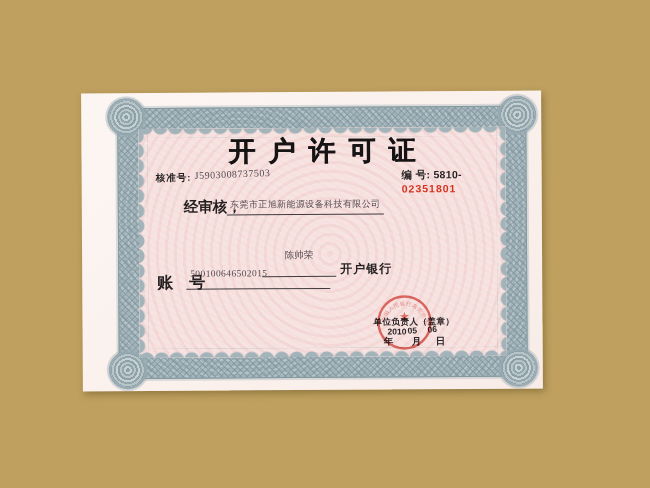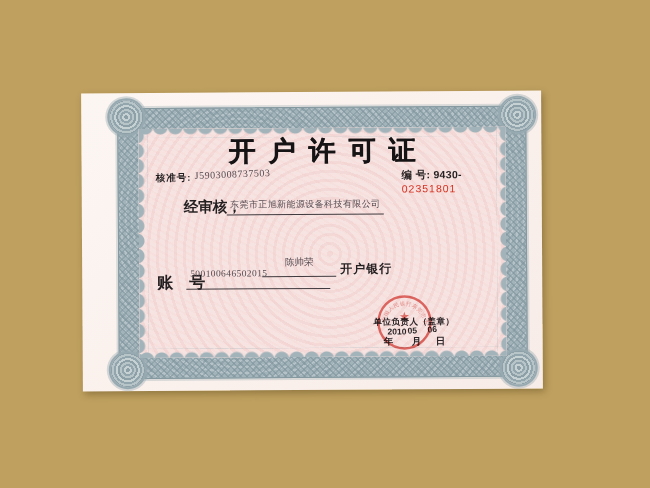--- a/index.html
+++ b/index.html
@@ -68,32 +68,32 @@
   .typed{
     font-family:"Liberation Serif","DejaVu Serif",serif;
     color:#554a50;
   }
   .uline{border-bottom:1px solid #413a3e;text-align:center;}
   .abs{position:absolute;}
 
   .row1-applbl{left:17px;top:43px;font-size:9.5px;letter-spacing:1px;}
   .row1-appval{left:56px;top:40px;font-size:10px;transform:rotate(-2deg);letter-spacing:.5px;}
   .row1-serial{left:263px;top:41px;font-size:10.5px;font-weight:700;color:#241f20;letter-spacing:.3px;}
-  .serial-red{color:#d6301f;font-weight:400;letter-spacing:1px;text-align:center;}
+  .serial-red{color:#d6301f;font-weight:700;letter-spacing:1px;text-align:center;}
 
   .row2{left:0;top:68px;width:100%;height:22px;}
   .row2-pre{position:absolute;left:45px;bottom:2px;font-size:14.5px;text-align:center;}
   .row2-company{position:absolute;left:88px;bottom:3px;width:157px;font-size:9px;padding-bottom:3px;letter-spacing:.4px;}
   .row2-suf{position:absolute;left:247px;bottom:2px;font-size:14.5px;letter-spacing:.5px;}
 
   .row3{left:9px;top:96px;font-size:15.5px;letter-spacing:1.2px;}
 
   .row4{left:0;top:131px;width:100%;height:22px;}
   .row4-lbl{position:absolute;left:15px;bottom:3px;font-size:11.5px;letter-spacing:.2px;}
-  .row4-name{position:absolute;left:123px;bottom:4px;width:74px;font-size:9.5px;padding-bottom:7px;}
+  .row4-name{position:absolute;left:123px;bottom:4px;width:74px;font-size:9.5px;padding-bottom:14px;}
   .row4-banklbl{position:absolute;left:201px;bottom:3px;font-size:12px;letter-spacing:1px;margin-top:20px;}
   .row4-bank{position:absolute;left:241px;bottom:4px;width:128px;font-size:9px;padding-bottom:2px;}
 
   .row5{left:0;top:159px;width:100%;height:22px;}
   .row5-lbl{position:absolute;left:18px;bottom:16px;font-size:16px;text-align:right;}
   .row5-val{position:absolute;left:47px;bottom:20px;width:140px;font-size:9.5px;text-align:left;padding:0 0 10px 4px;letter-spacing:.4px;}
 
   .stampblock{left:232px;top:189px;width:112px;height:36px;font-size:8.5px;color:#2a2326;}
   .stamp-l1{position:absolute;left:2px;top:0;font-weight:700;letter-spacing:.5px;}
   .stamp-2010{position:absolute;left:16px;top:10px;font-weight:700;}
@@ -121,21 +121,21 @@
       <div class="scallop sc-left"></div>
       <div class="scallop sc-right"></div>
 
       <div class="content">
 
         <div class="title">开户许可证</div>
 
         <span class="abs lbl row1-applbl">核准号:</span>
         <span class="abs typed row1-appval">J5903008737503</span>
 
-        <span class="abs row1-serial"><span>编 号: </span><span>9430-</span><span class="serial-red">02351801</span></span>
+        <span class="abs row1-serial"><span>编 号: </span><span>5810-</span><span class="serial-red">02351801</span></span>
 
         <div class="abs row2">
           <span class="row2-pre lbl">经审核，</span>
           <span class="row2-company uline typed">东莞市正旭新能源设备科技有限公司</span>
         </div>
 
 
         <div class="abs row4">
           <span class="row4-name uline typed">陈帅荣</span>
           <span class="row4-banklbl lbl">开户银行</span>

